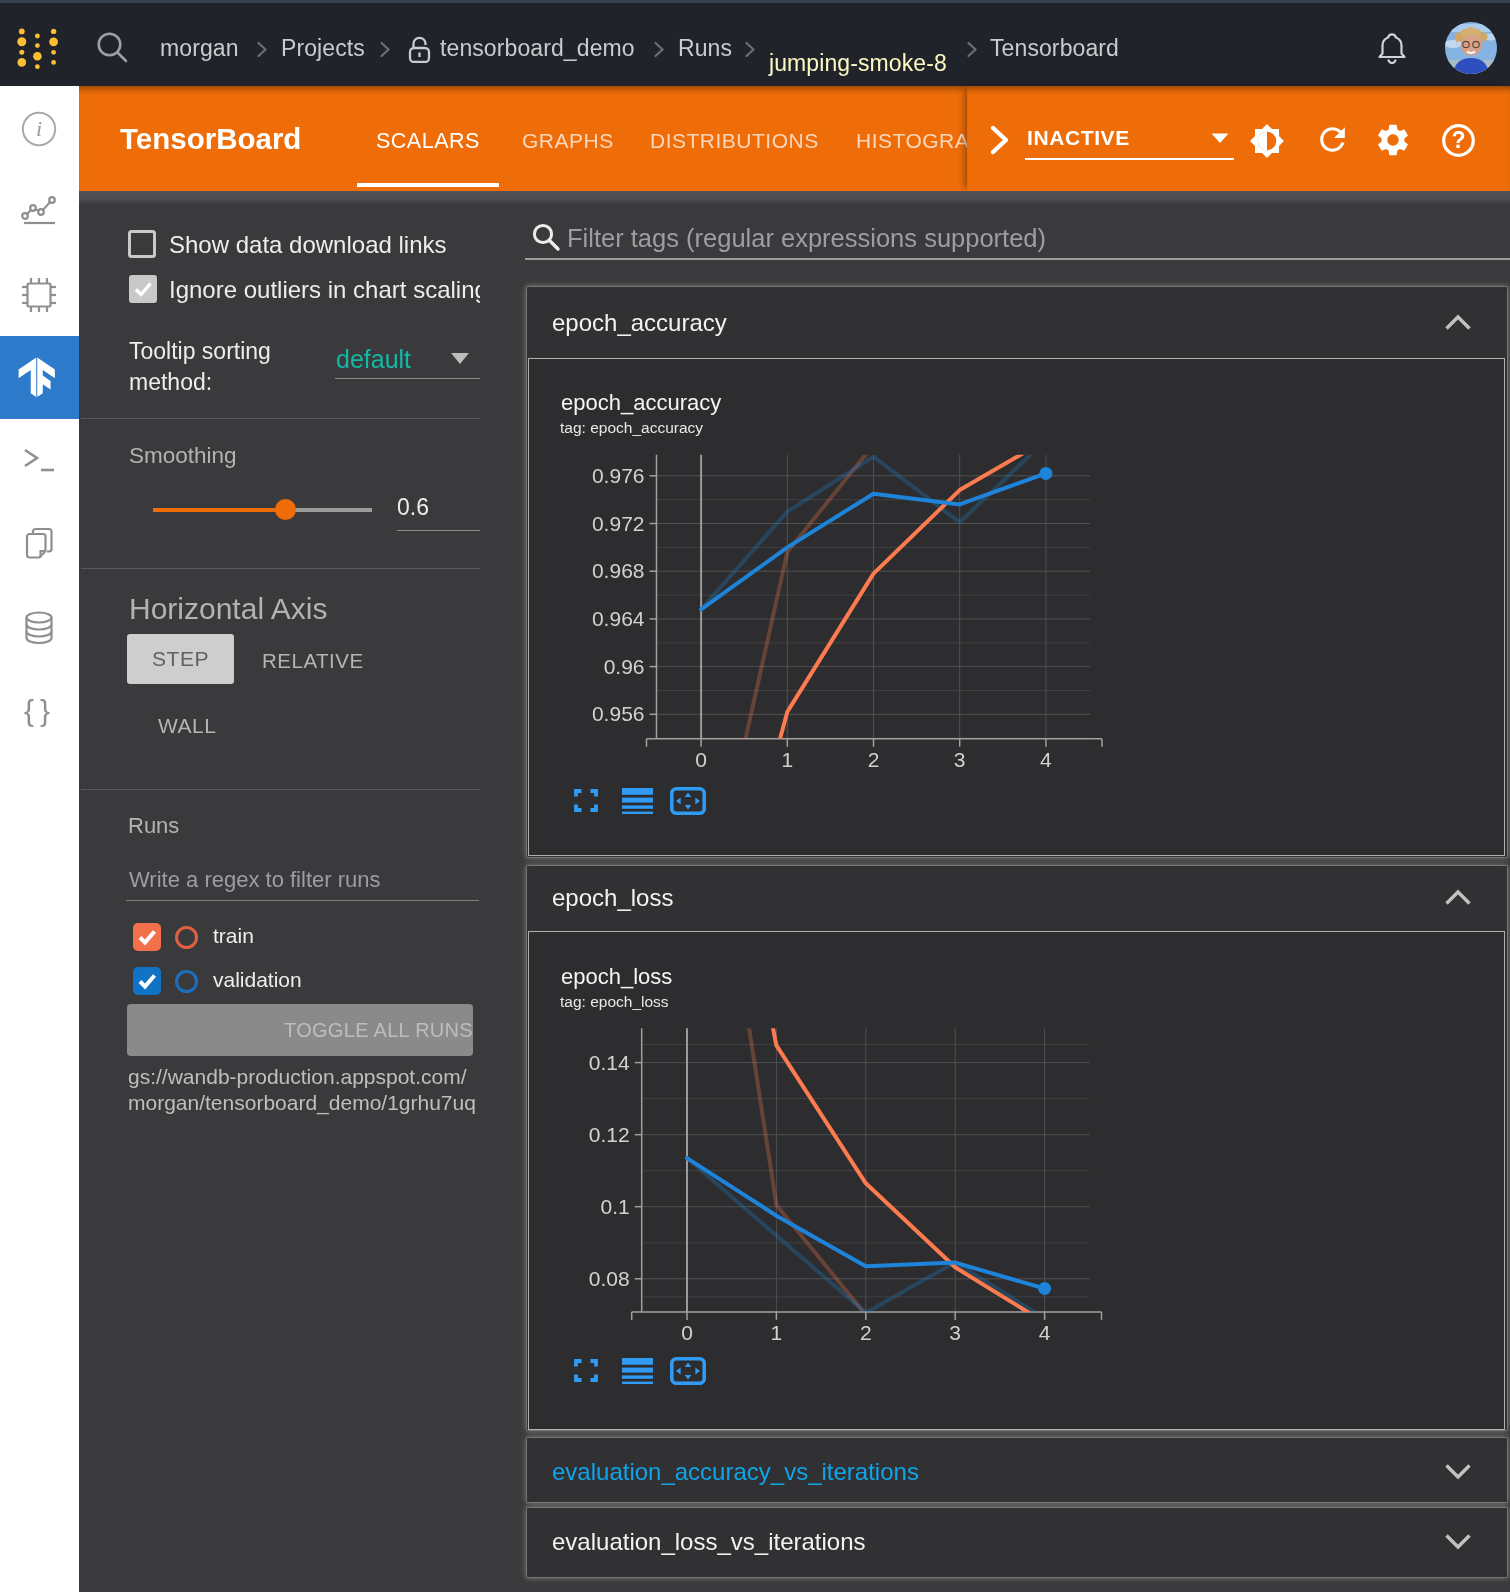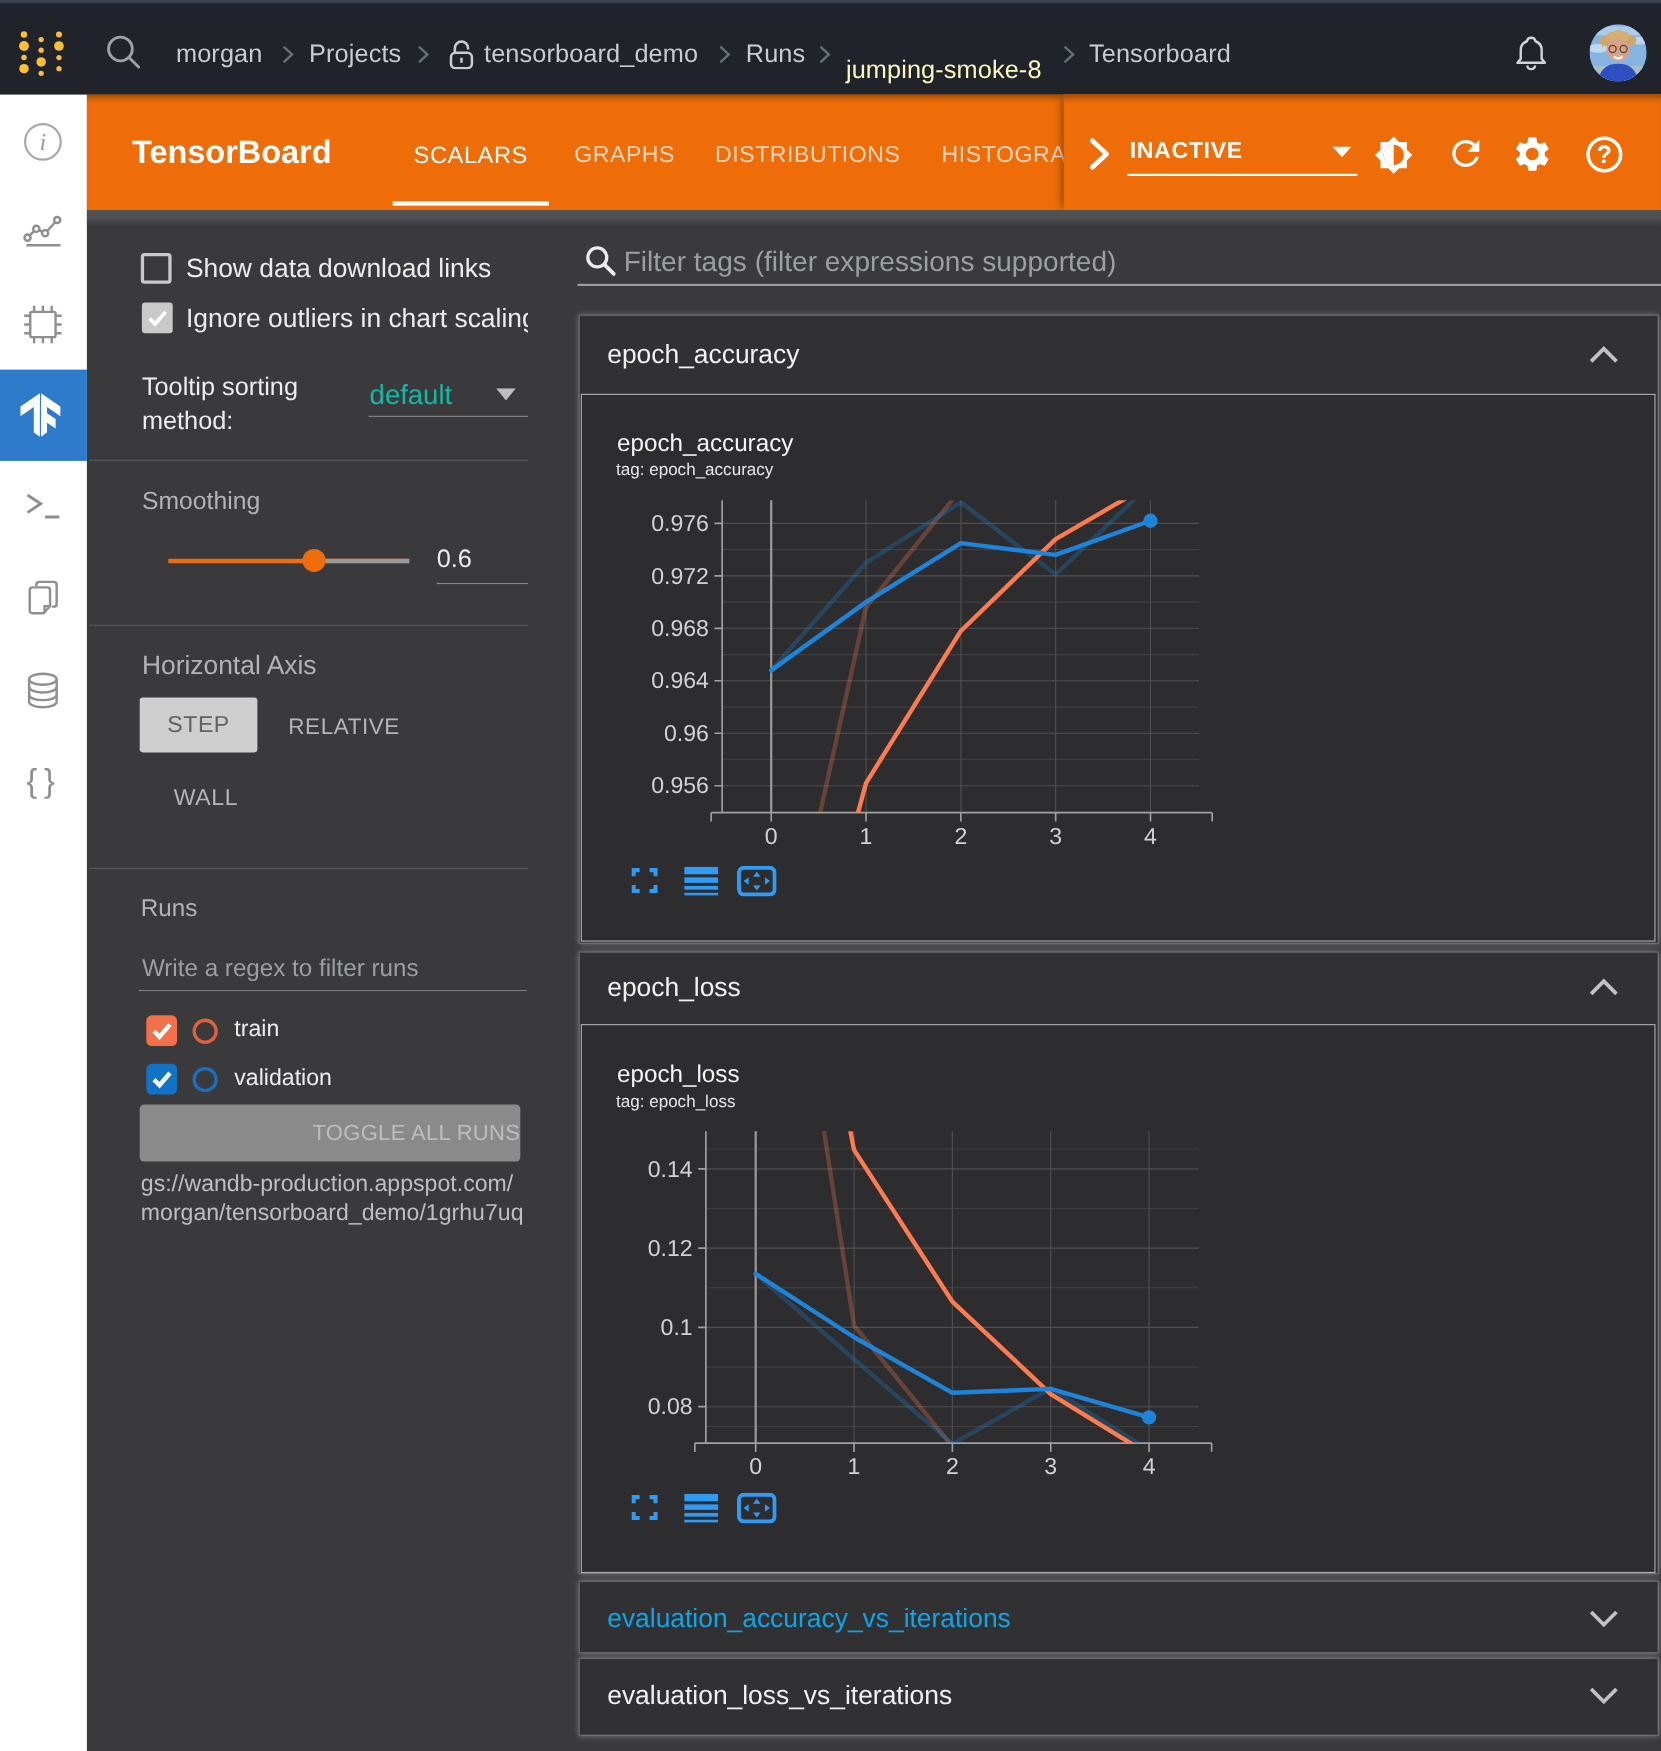--- a/index.html
+++ b/index.html
@@ -203,21 +203,21 @@
     </svg>
     <div style="position:absolute;left:335px;top:378px;width:145px;height:1px;background:#8a8a8a"></div>
     <div style="position:absolute;left:81px;top:418px;width:399px;height:1px;background:#59595b"></div>
     <div style="position:absolute;left:129px;top:443px;color:#b3b3b3;font-size:22.5px">Smoothing</div>
     <div style="position:absolute;left:153px;top:508px;width:219px;height:4px;background:#ee6d08"></div>
     <div style="position:absolute;left:285px;top:503px;width:87px;height:4px;background:#9b9b9b;top:508px"></div>
     <div style="position:absolute;left:275px;top:499px;width:21px;height:21px;border-radius:50%;background:#ee6d08"></div>
     <div style="position:absolute;left:397px;top:494px;color:#ededed;font-size:23px">0.6</div>
     <div style="position:absolute;left:397px;top:530px;width:83px;height:1px;background:#8a8a8a"></div>
     <div style="position:absolute;left:81px;top:568px;width:399px;height:1px;background:#59595b"></div>
-    <div style="position:absolute;left:129px;top:592px;color:#b3b3b3;font-size:24px">Horizontal Axis</div>
+    <div style="position:absolute;left:129px;top:592px;color:#b3b3b3;font-size:30px">Horizontal Axis</div>
     <div style="position:absolute;left:127px;top:634px;width:107px;height:50px;background:#cecece;border-radius:3px;color:#616161;font-size:21px;letter-spacing:0.5px;text-align:center;line-height:50px">STEP</div>
     <div style="position:absolute;left:262px;top:649px;color:#b5b5b5;font-size:20.5px;letter-spacing:0.5px">RELATIVE</div>
     <div style="position:absolute;left:158px;top:714px;color:#b5b5b5;font-size:21px;letter-spacing:0.5px">WALL</div>
     <div style="position:absolute;left:81px;top:789px;width:399px;height:1px;background:#59595b"></div>
     <div style="position:absolute;left:128px;top:813px;color:#b3b3b3;font-size:22px">Runs</div>
     <div style="position:absolute;left:129px;top:867px;color:#9c9ea0;font-size:22px">Write a regex to filter runs</div>
     <div style="position:absolute;left:126px;top:900px;width:353px;height:1px;background:#7e7e7e"></div>
     <div style="position:absolute;left:133px;top:923px;width:28px;height:28px;background:#f2704a;border-radius:5px"></div>
 <svg style="position:absolute;left:136px;top:926px" width="22" height="22" viewBox="0 0 22 22">
       <path d="M4 11.5 L9 16.5 L18.5 5.5" stroke="#fff" stroke-width="4" fill="none"></path>
@@ -229,21 +229,21 @@
       <path d="M4 11.5 L9 16.5 L18.5 5.5" stroke="#fff" stroke-width="4" fill="none"></path>
     </svg>
     <div style="position:absolute;left:175px;top:970px;width:23px;height:23px;border:3px solid #1c6fc0;border-radius:50%"></div>
     <div style="position:absolute;left:213px;top:968px;color:#ededed;font-size:21px">validation</div>
     <div style="position:absolute;left:127px;top:1004px;width:346px;height:52px;background:#8a8a8a;border-radius:4px;color:#bdbdbd;font-size:20px;letter-spacing:0.3px;text-align:right;line-height:52px">TOGGLE ALL RUNS</div>
     <div style="position:absolute;left:128px;top:1064px;color:#bfbfbf;font-size:21px;line-height:25.5px">gs://wandb-production.appspot.com/<br>morgan/tensorboard_demo/1grhu7uq</div>
   <svg style="position:absolute;left:531px;top:222px" width="30" height="30" viewBox="0 0 30 30">
 <circle cx="12" cy="12" r="8.6" fill="none" stroke="#ededed" stroke-width="3"></circle>
 <line x1="18.3" y1="18.3" x2="27" y2="27" stroke="#ededed" stroke-width="3.4" stroke-linecap="round"></line>
     </svg>
-    <div style="position:absolute;left:567px;top:224px;color:#9c9ea0;font-size:25.5px">Filter tags (filter expressions supported)</div>
+    <div style="position:absolute;left:567px;top:224px;color:#9c9ea0;font-size:25.5px">Filter tags (regular expressions supported)</div>
     <div style="position:absolute;left:525px;top:258px;width:985px;height:1.6px;background:#9b9b9b"></div>
     <div style="position:absolute;left:527px;top:287px;width:980px;height:570px;background:#313134;box-shadow:0 0 0 1px rgba(255,255,255,0.16), 0 0 6px 1px rgba(255,255,255,0.32)"></div>
     <div style="position:absolute;left:552px;top:309px;color:#f2f2f2;font-size:24px">epoch_accuracy</div>
     <svg style="position:absolute;left:1444px;top:314px" width="28" height="17" viewBox="0 0 28 17">
 <path d="M2.5 14.5 L14 3 L25.5 14.5" stroke="#c2c2c2" stroke-width="3.4" fill="none"></path>
     </svg>
     <div style="position:absolute;left:528px;top:358px;width:977px;height:498px;background:#2d2d2f;border:1px solid rgba(255,255,255,0.62);box-sizing:border-box"></div>
     <div style="position:absolute;left:561px;top:390px;color:#f5f5f5;font-size:22px">epoch_accuracy</div>
     <div style="position:absolute;left:560px;top:419px;color:#e8e8e8;font-size:15.5px">tag: epoch_accuracy</div>
     <div style="position:absolute;left:528px;top:358px;width:1040px;height:497px">

